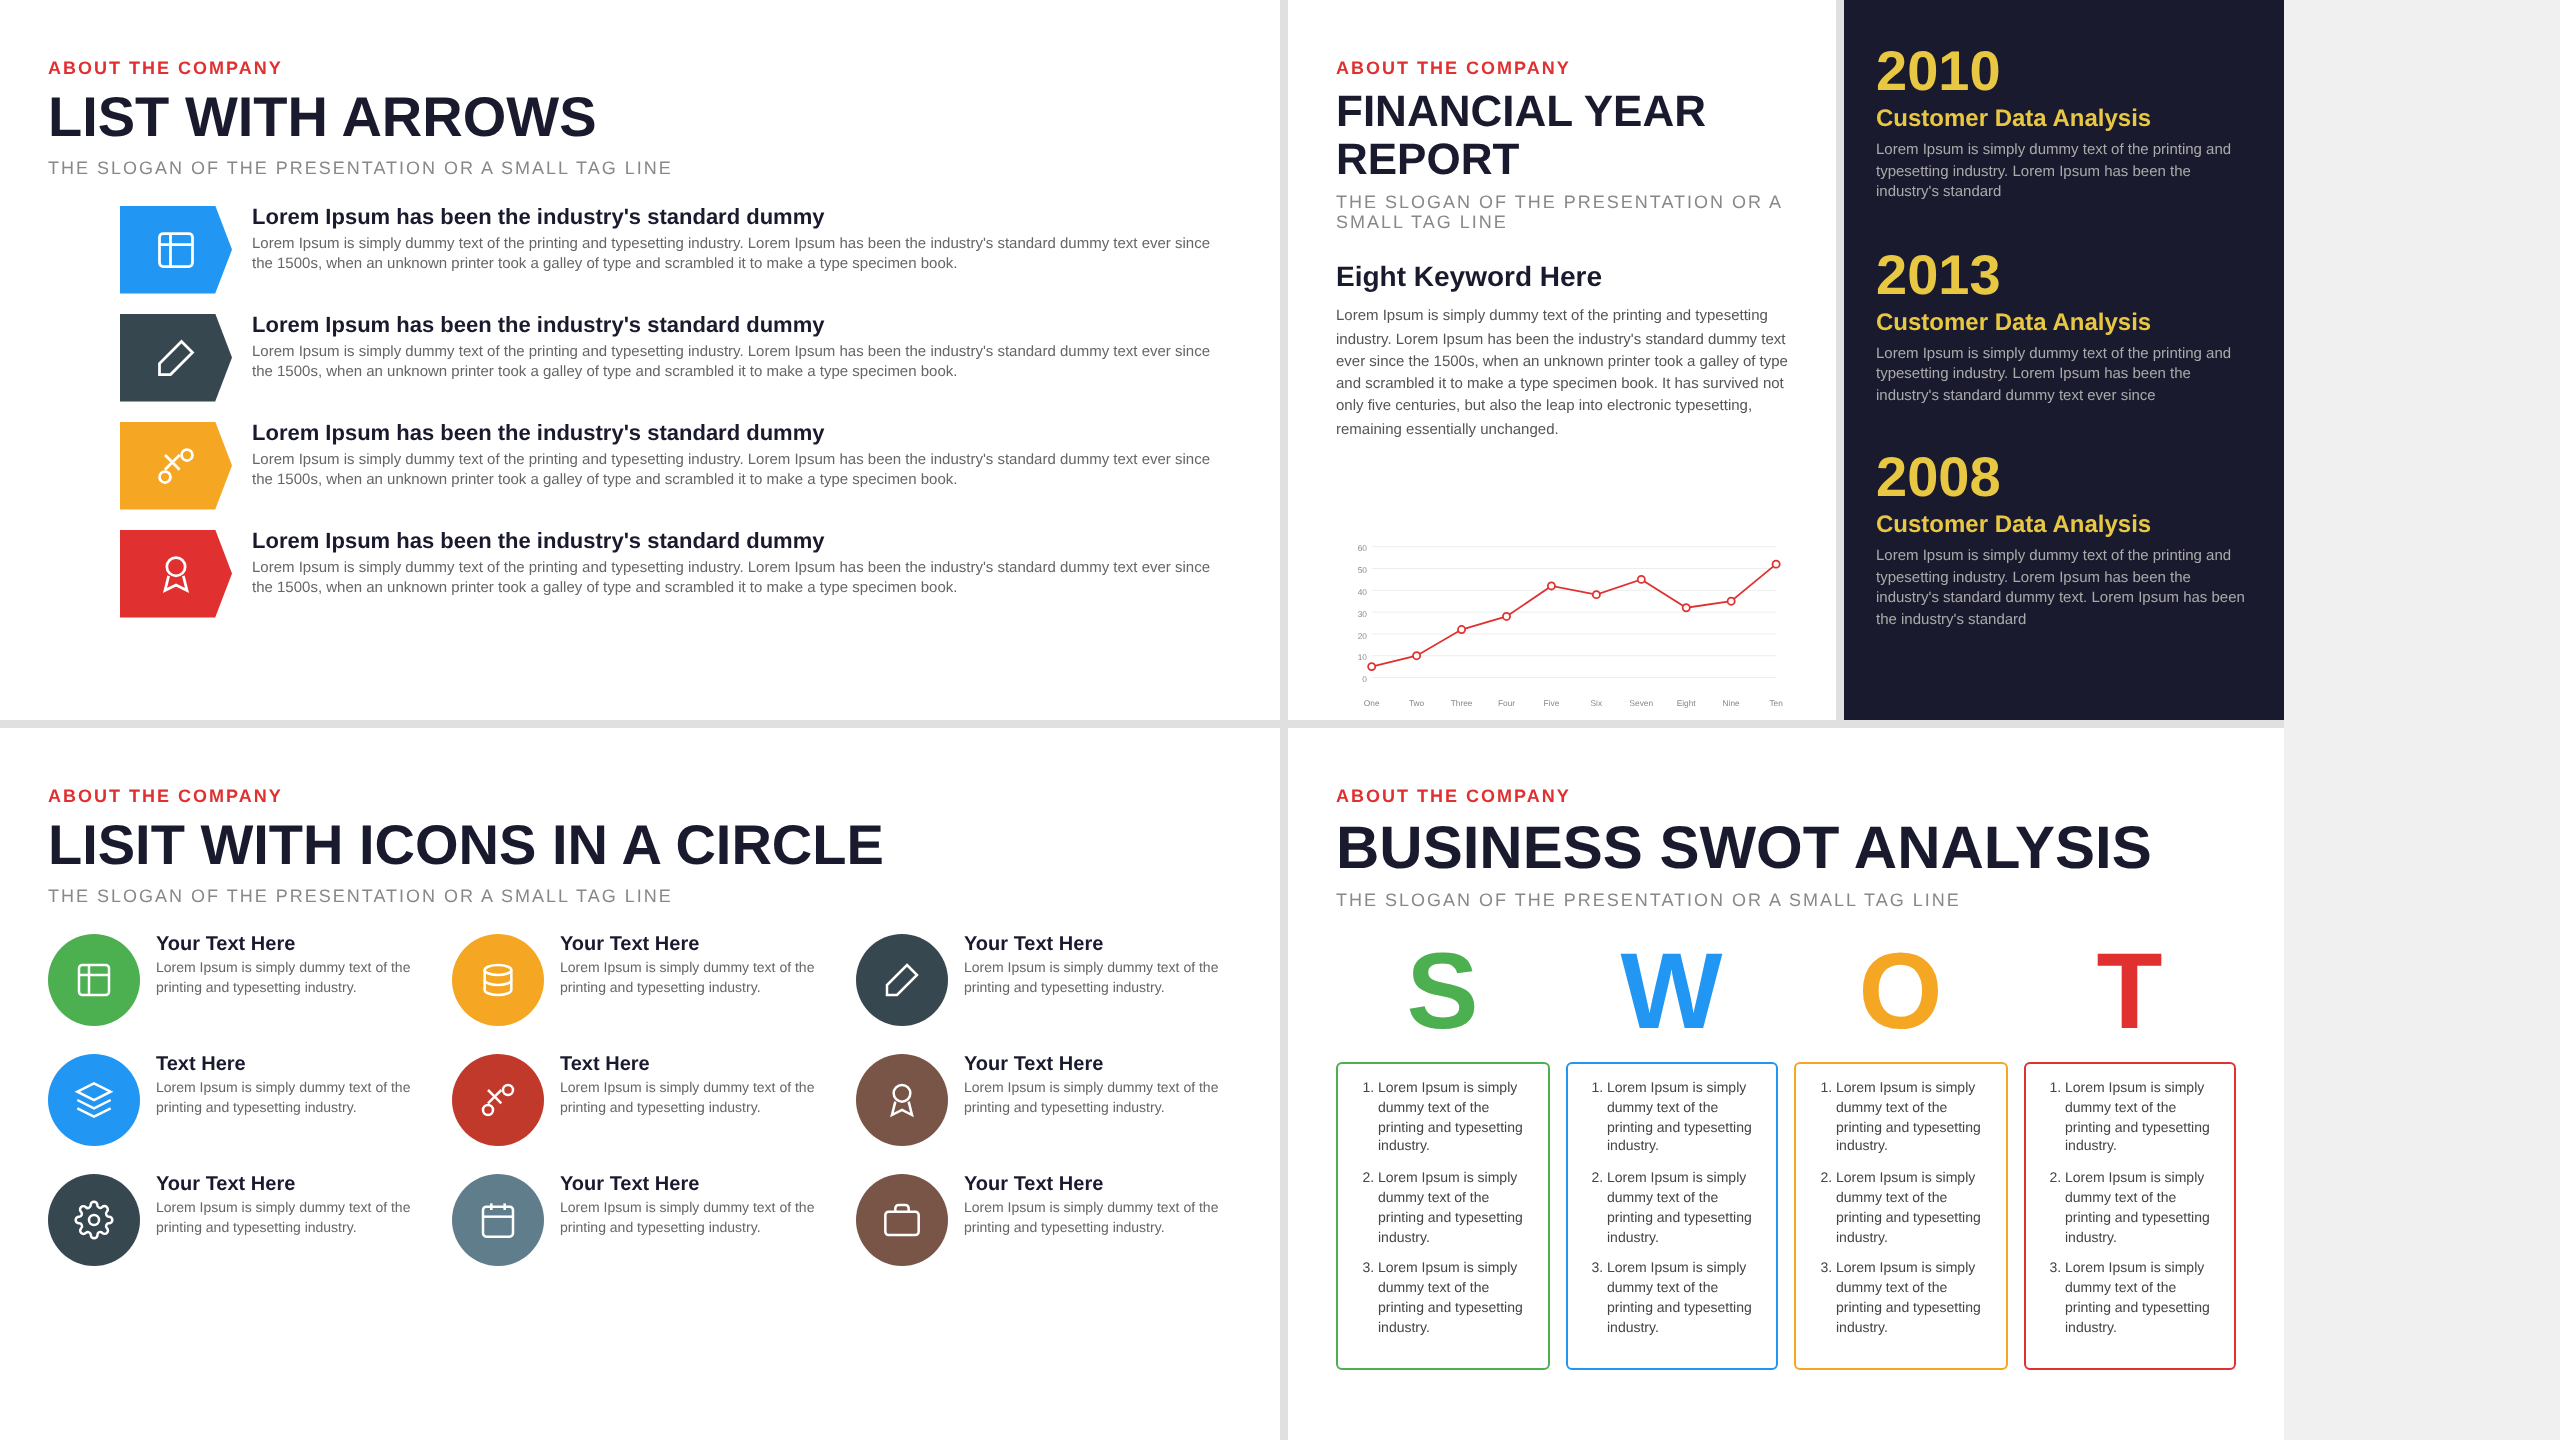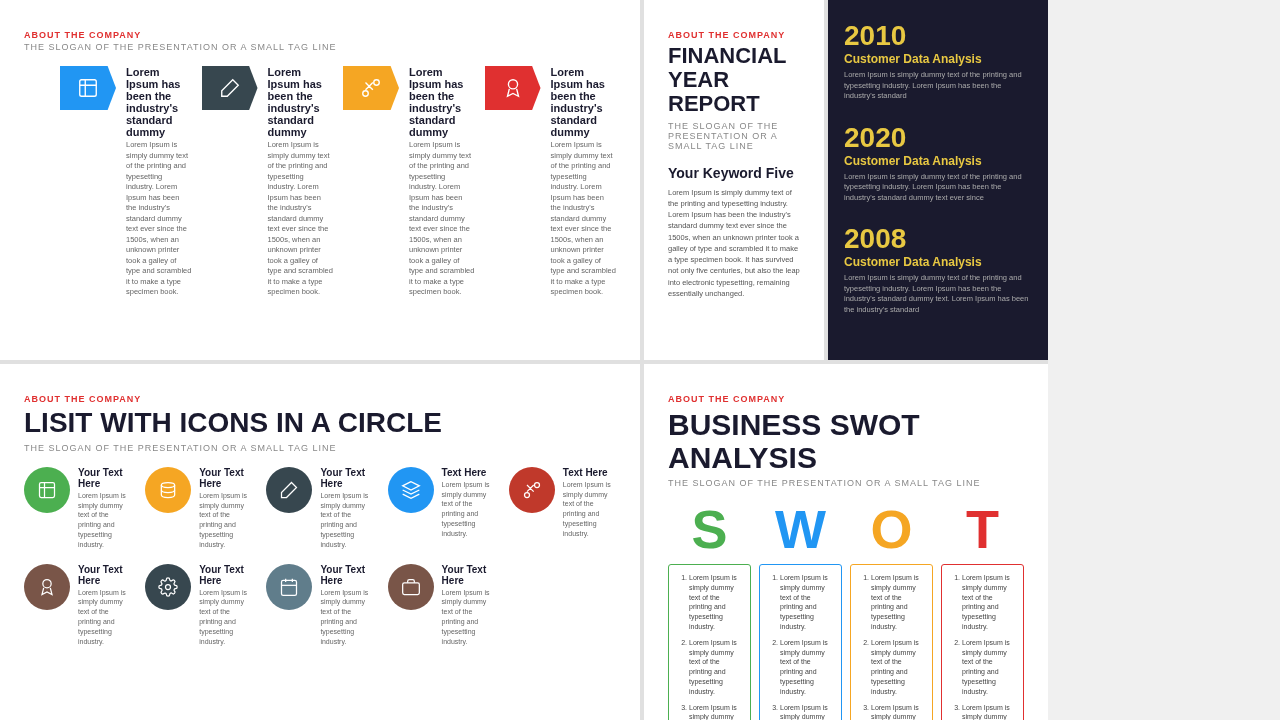--- a/index.html
+++ b/index.html
@@ -5,72 +5,73 @@
     * { margin: 0; padding: 0; box-sizing: border-box; }
     body { width: 1280px; height: 720px; font-family: Arial, sans-serif; background: #f0f0f0; overflow: hidden; display: grid; grid-template-columns: 1fr 1fr; grid-template-rows: 1fr 1fr; gap: 4px; }
 
     .panel { background: #fff; padding: 24px; overflow: hidden; position: relative; }
 
     
     .panel-1 { }
     .about-label { color: #e03030; font-size: 9px; font-weight: 700; letter-spacing: 1px; text-transform: uppercase; }
     .panel-title { font-size: 28px; font-weight: 900; text-transform: uppercase; color: #1a1a2e; line-height: 1.1; margin: 2px 0 4px; }
     .panel-tagline { font-size: 9px; color: #888; letter-spacing: 1px; text-transform: uppercase; margin-bottom: 14px; }
-    .arrow-items { display: flex; flex-direction: row; gap: 10px; padding-left: 36px; }
+    .arrow-items { display: flex; flex-direction: column; gap: 10px; padding-left: 36px; }
     .arrow-item { display: flex; align-items: flex-start; gap: 10px; }
     .arrow-icon { width: 56px; height: 44px; flex-shrink: 0; display: flex; align-items: center; justify-content: center; position: relative; clip-path: polygon(0 0, 85% 0, 100% 50%, 85% 100%, 0 100%); }
     .arrow-icon svg { width: 22px; height: 22px; fill: none; stroke: #fff; stroke-width: 1.5; }
     .arrow-text h4 { font-size: 11px; font-weight: 700; color: #1a1a2e; margin-bottom: 2px; }
     .arrow-text p { font-size: 7.5px; color: #666; line-height: 1.4; }
 
     
     .panel-2 { }
     .keyword-title { font-size: 14px; font-weight: 700; color: #1a1a2e; margin: 10px 0 6px; }
     .keyword-desc { font-size: 7.5px; color: #555; line-height: 1.5; margin-bottom: 12px; }
     .chart-area { position: relative; height: 160px; }
     .chart-svg { width: 100%; height: 100%; }
     .year-section { margin-bottom: 20px; }
     .year-number { font-size: 28px; font-weight: 900; color: #e8c842; }
     .year-sub-title { font-size: 12px; font-weight: 700; color: #e8c842; margin-bottom: 4px; }
     .year-text { font-size: 7.5px; color: #aaa; line-height: 1.4; }
 
     
     .panel-3 { }
-    .icon-grid { display: grid; grid-template-columns: 1fr 1fr 1fr 1fr 1fr; gap: 14px; margin-top: 10px; }
+    .icon-grid { display: grid; grid-template-columns: 1fr 1fr 1fr; gap: 14px; margin-top: 10px; }
     .icon-item { display: flex; align-items: flex-start; gap: 8px; }
     .circle-icon { width: 46px; height: 46px; border-radius: 50%; flex-shrink: 0; display: flex; align-items: center; justify-content: center; }
     .circle-icon svg { width: 20px; height: 20px; fill: none; stroke: #fff; stroke-width: 1.5; }
     .icon-text h4 { font-size: 10px; font-weight: 700; color: #1a1a2e; margin-bottom: 2px; }
     .icon-text p { font-size: 7px; color: #666; line-height: 1.4; }
 
     
     .panel-4 { }
     .swot-letters { display: grid; grid-template-columns: 1fr 1fr 1fr 1fr; gap: 8px; margin: 14px 0 8px; }
     .swot-letter { text-align: center; font-size: 54px; font-weight: 900; line-height: 1; }
     .swot-boxes { display: grid; grid-template-columns: 1fr 1fr 1fr 1fr; gap: 8px; }
     .swot-box { border: 1.5px solid; border-radius: 3px; padding: 8px; }
     .swot-box ol { padding-left: 12px; }
     .swot-box li { font-size: 7px; color: #444; line-height: 1.4; margin-bottom: 6px; }
 
     
     body { display: block; }
-    .full-grid { width: 1048px; height: 720px; display: grid; grid-template-columns: 640px 1fr 220px; grid-template-rows: 360px 360px; gap: 4px; background: #e0e0e0; }
+    .full-grid { width: 1142px; height: 720px; display: grid; grid-template-columns: 640px 1fr 220px; grid-template-rows: 360px 360px; gap: 4px; background: #e0e0e0; }
     .panel-1 { grid-column: 1; grid-row: 1; }
     .panel-2 { grid-column: 2; grid-row: 1; }
     .panel-2r { grid-column: 3; grid-row: 1; background: #1a1a2e; padding: 20px 16px; }
     .panel-3 { grid-column: 1; grid-row: 2; }
     .panel-4 { grid-column: 2 / 4; grid-row: 2; }
   </style>
 </head>
 <body>
 
 <div class="full-grid">
 
   <div class="panel panel-1">
     <span class="about-label">ABOUT THE COMPANY</span>
+    <div class="panel-title">LIST WITH ARROWS</div>
     <div class="panel-tagline">THE SLOGAN OF THE PRESENTATION OR A SMALL TAG LINE</div>
     <div class="arrow-items" id="arrow-items">
         <div class="arrow-item">
     <div class="arrow-icon" style="background:#2196f3">
       <svg viewBox="0 0 24 24" fill="none" stroke="white" stroke-width="1.5" width="22" height="22">
               <rect x="3" y="3" width="18" height="18" rx="2"></rect>
               <path d="M3 9h18M9 3v18"></path>
             </svg>
     </div>
     <div class="arrow-text">
@@ -114,21 +115,21 @@
       <p>Lorem Ipsum is simply dummy text of the printing and typesetting industry. Lorem Ipsum has been the industry's standard dummy text ever since the 1500s, when an unknown printer took a galley of type and scrambled it to make a type specimen book.</p>
     </div>
   </div>
       </div>
   </div>
 
   <div class="panel panel-2">
     <span class="about-label">ABOUT THE COMPANY</span>
     <div class="panel-title" style="font-size:22px">FINANCIAL YEAR REPORT</div>
     <div class="panel-tagline">THE SLOGAN OF THE PRESENTATION OR A SMALL TAG LINE</div>
-    <div class="keyword-title">Your Keyword Five</div>
+    <div class="keyword-title">Eight Keyword Here</div>
     <div class="keyword-desc">Lorem Ipsum is simply dummy text of the printing and typesetting industry. Lorem Ipsum has been the industry's standard dummy text ever since the 1500s, when an unknown printer took a galley of type and scrambled it to make a type specimen book. It has survived not only five centuries, but also the leap into electronic typesetting, remaining essentially unchanged.</div>
     <div class="chart-area">
       <svg class="chart-svg" id="chart-svg" viewBox="0 0 380 150">
           <line x1="30" x2="370" y1="120" y2="120" stroke="#e0e0e0" stroke-width="0.5"></line>
           <text x="26" y="124" text-anchor="end" font-size="7" fill="#888">0</text>
           <line x1="30" x2="370" y1="101.66666666666667" y2="101.66666666666667" stroke="#e0e0e0" stroke-width="0.5"></line>
           <text x="26" y="105.66666666666667" text-anchor="end" font-size="7" fill="#888">10</text>
           <line x1="30" x2="370" y1="83.33333333333334" y2="83.33333333333334" stroke="#e0e0e0" stroke-width="0.5"></line>
           <text x="26" y="87.33333333333334" text-anchor="end" font-size="7" fill="#888">20</text>
           <line x1="30" x2="370" y1="65" y2="65" stroke="#e0e0e0" stroke-width="0.5"></line>
@@ -164,21 +165,21 @@
     </div>
   </div>
 
   <div class="panel-2r" id="years-panel">
       <div class="year-section">
     <div class="year-number">2010</div>
     <div class="year-sub-title">Customer Data Analysis</div>
     <div class="year-text">Lorem Ipsum is simply dummy text of the printing and typesetting industry. Lorem Ipsum has been the industry's standard</div>
   </div>
       <div class="year-section">
-    <div class="year-number">2020</div>
+    <div class="year-number">2013</div>
     <div class="year-sub-title">Customer Data Analysis</div>
     <div class="year-text">Lorem Ipsum is simply dummy text of the printing and typesetting industry. Lorem Ipsum has been the industry's standard dummy text ever since</div>
   </div>
       <div class="year-section">
     <div class="year-number">2008</div>
     <div class="year-sub-title">Customer Data Analysis</div>
     <div class="year-text">Lorem Ipsum is simply dummy text of the printing and typesetting industry. Lorem Ipsum has been the industry's standard dummy text. Lorem Ipsum has been the industry's standard</div>
   </div>
     </div>
 

